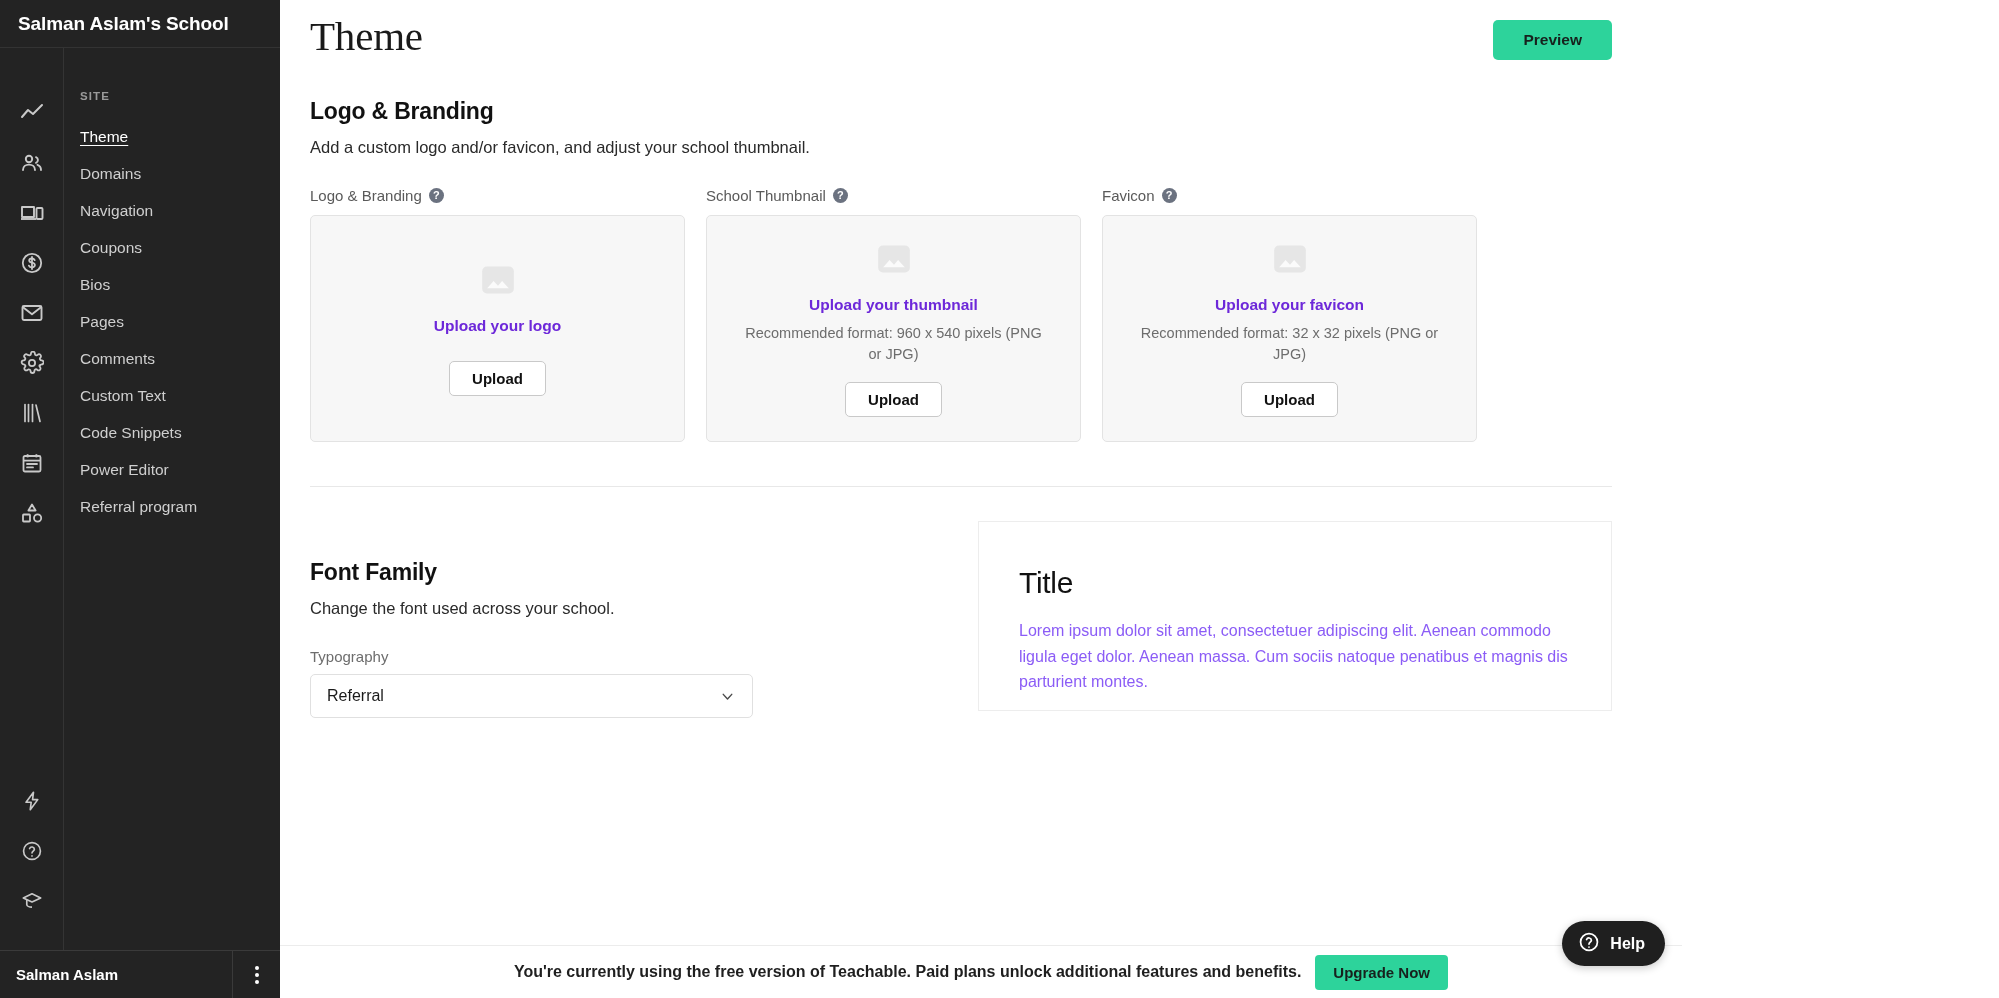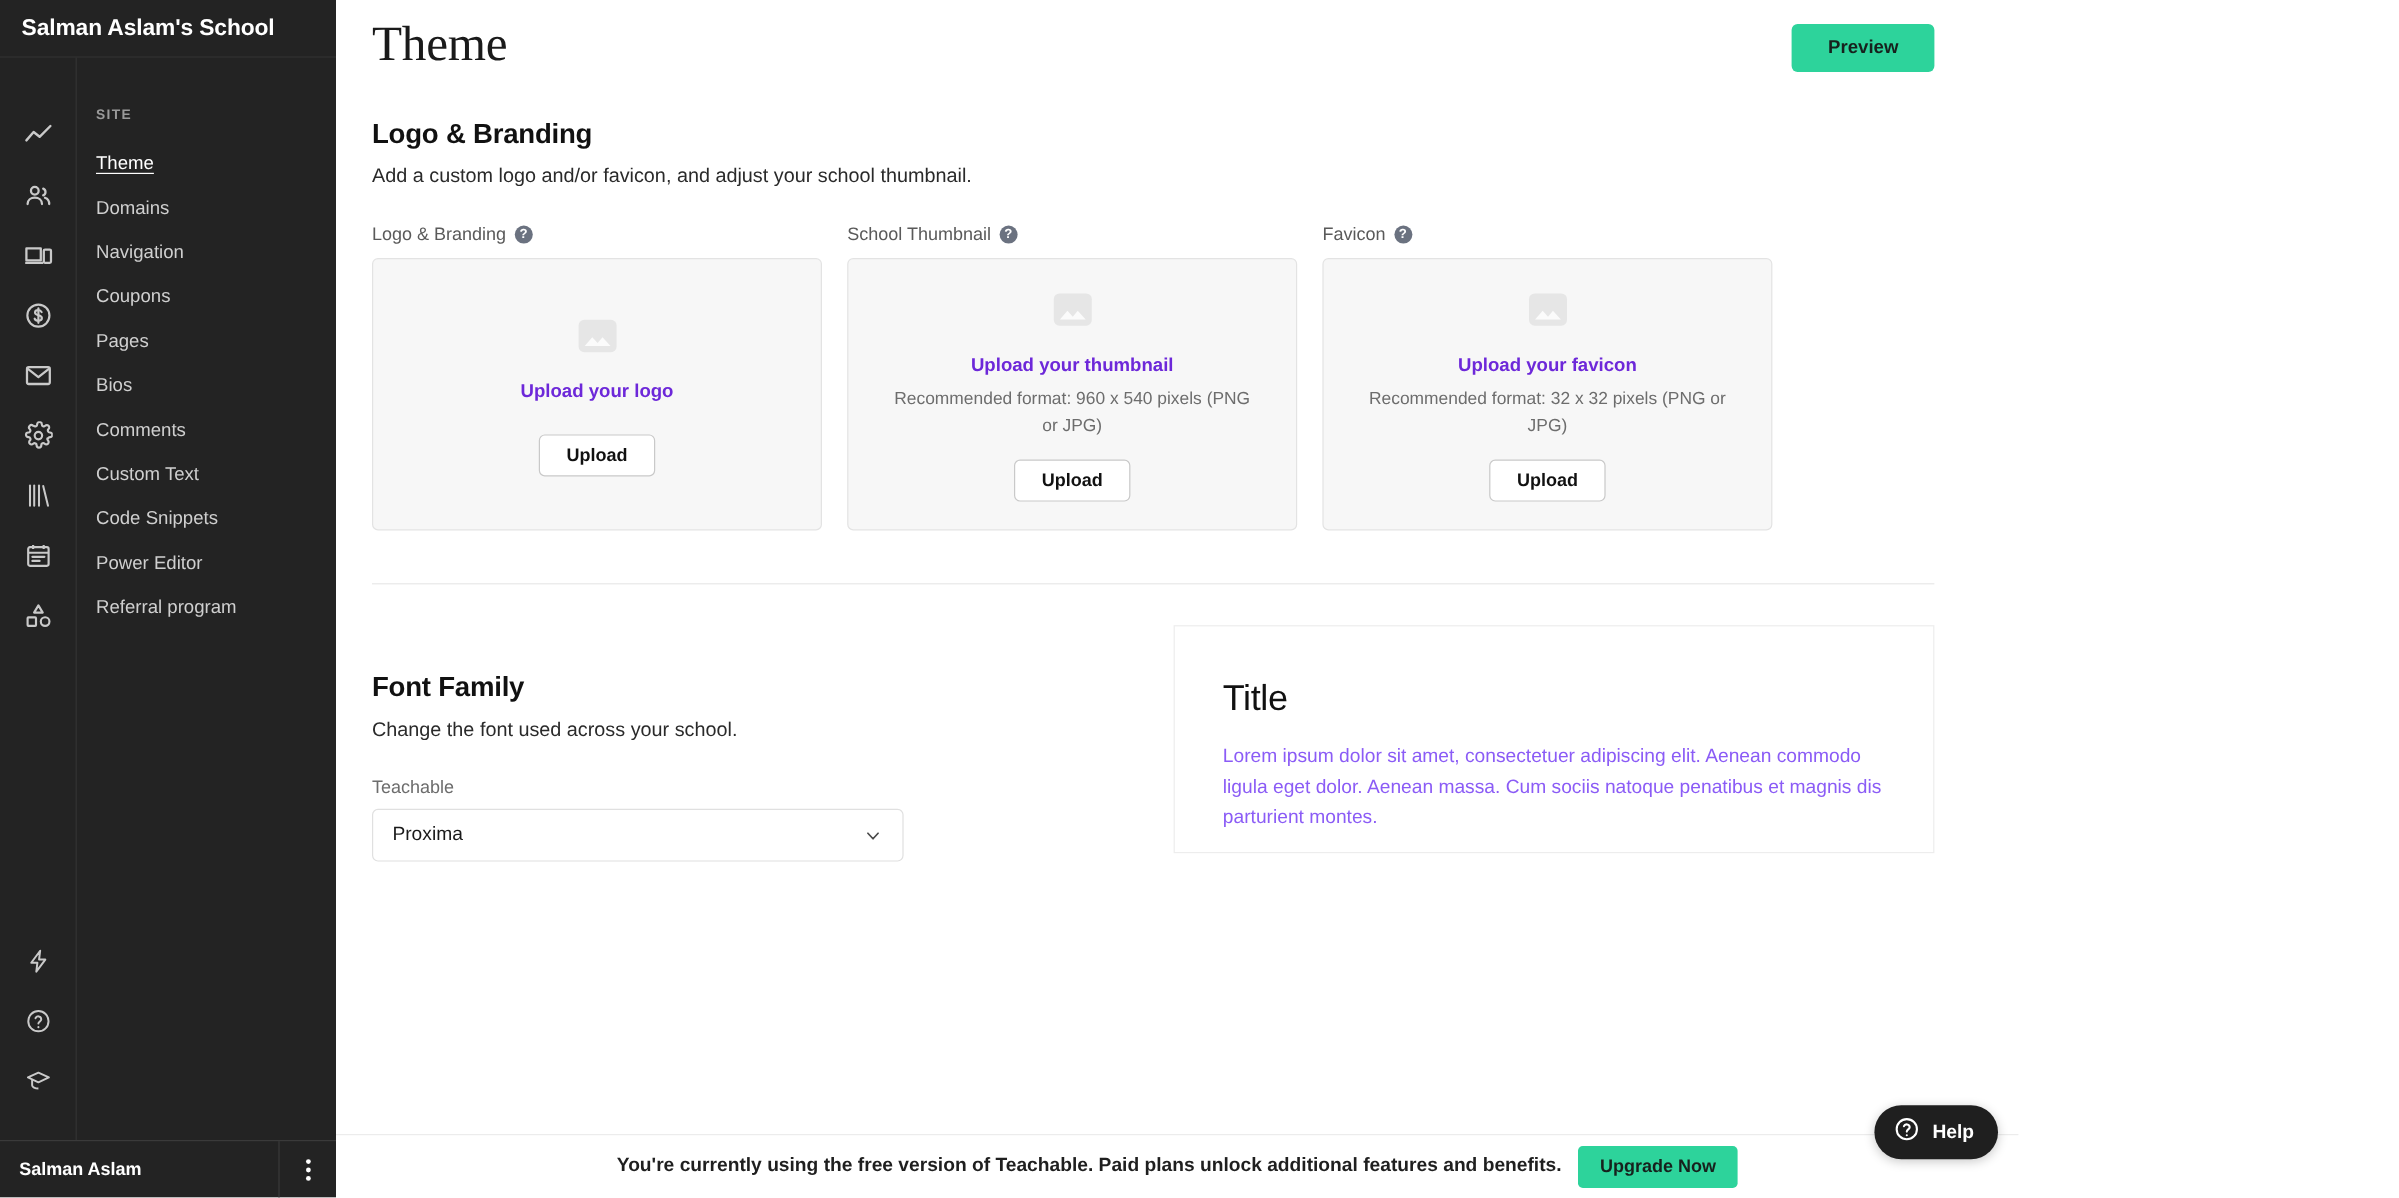--- a/index.html
+++ b/index.html
@@ -365,24 +365,24 @@
           <li class="nav-item">
               <span class="nav-label">Domains</span>
             </li>
           <li class="nav-item">
               <span class="nav-label">Navigation</span>
             </li>
           <li class="nav-item">
               <span class="nav-label">Coupons</span>
             </li>
           <li class="nav-item">
+              <span class="nav-label">Bios</span>
+            </li>
+          <li class="nav-item">
               <span class="nav-label">Pages</span>
-            </li>
-          <li class="nav-item">
-              <span class="nav-label">Bios</span>
             </li>
           <li class="nav-item">
               <span class="nav-label">Comments</span>
             </li>
           <li class="nav-item">
               <span class="nav-label">Custom Text</span>
             </li>
           <li class="nav-item">
               <span class="nav-label">Code Snippets</span>
             </li>
@@ -475,23 +475,23 @@
           </div>
         </div>
       </div>
 
       <div class="divider"></div>
 
       <div class="font-section">
         <div class="font-left">
           <h2 class="section-h2">Font Family</h2>
           <p class="section-sub">Change the font used across your school.</p>
-          <div class="typo-label">Teachable</div>
+          <div class="typo-label">Typography</div>
           <div class="select-wrap">
-            <span class="select-value">Proxima</span>
+            <span class="select-value">Referral</span>
             <span class="chev">
               <svg width="17" height="17" viewBox="0 0 24 24" fill="none" stroke="currentColor" stroke-width="2" stroke-linecap="round" stroke-linejoin="round">
                   <polyline points="6,9 12,15.5 18,9"></polyline>
                 </svg>
             </span>
           </div>
         </div>
 
         <div class="preview-panel">
           <div class="preview-title">Title</div>

